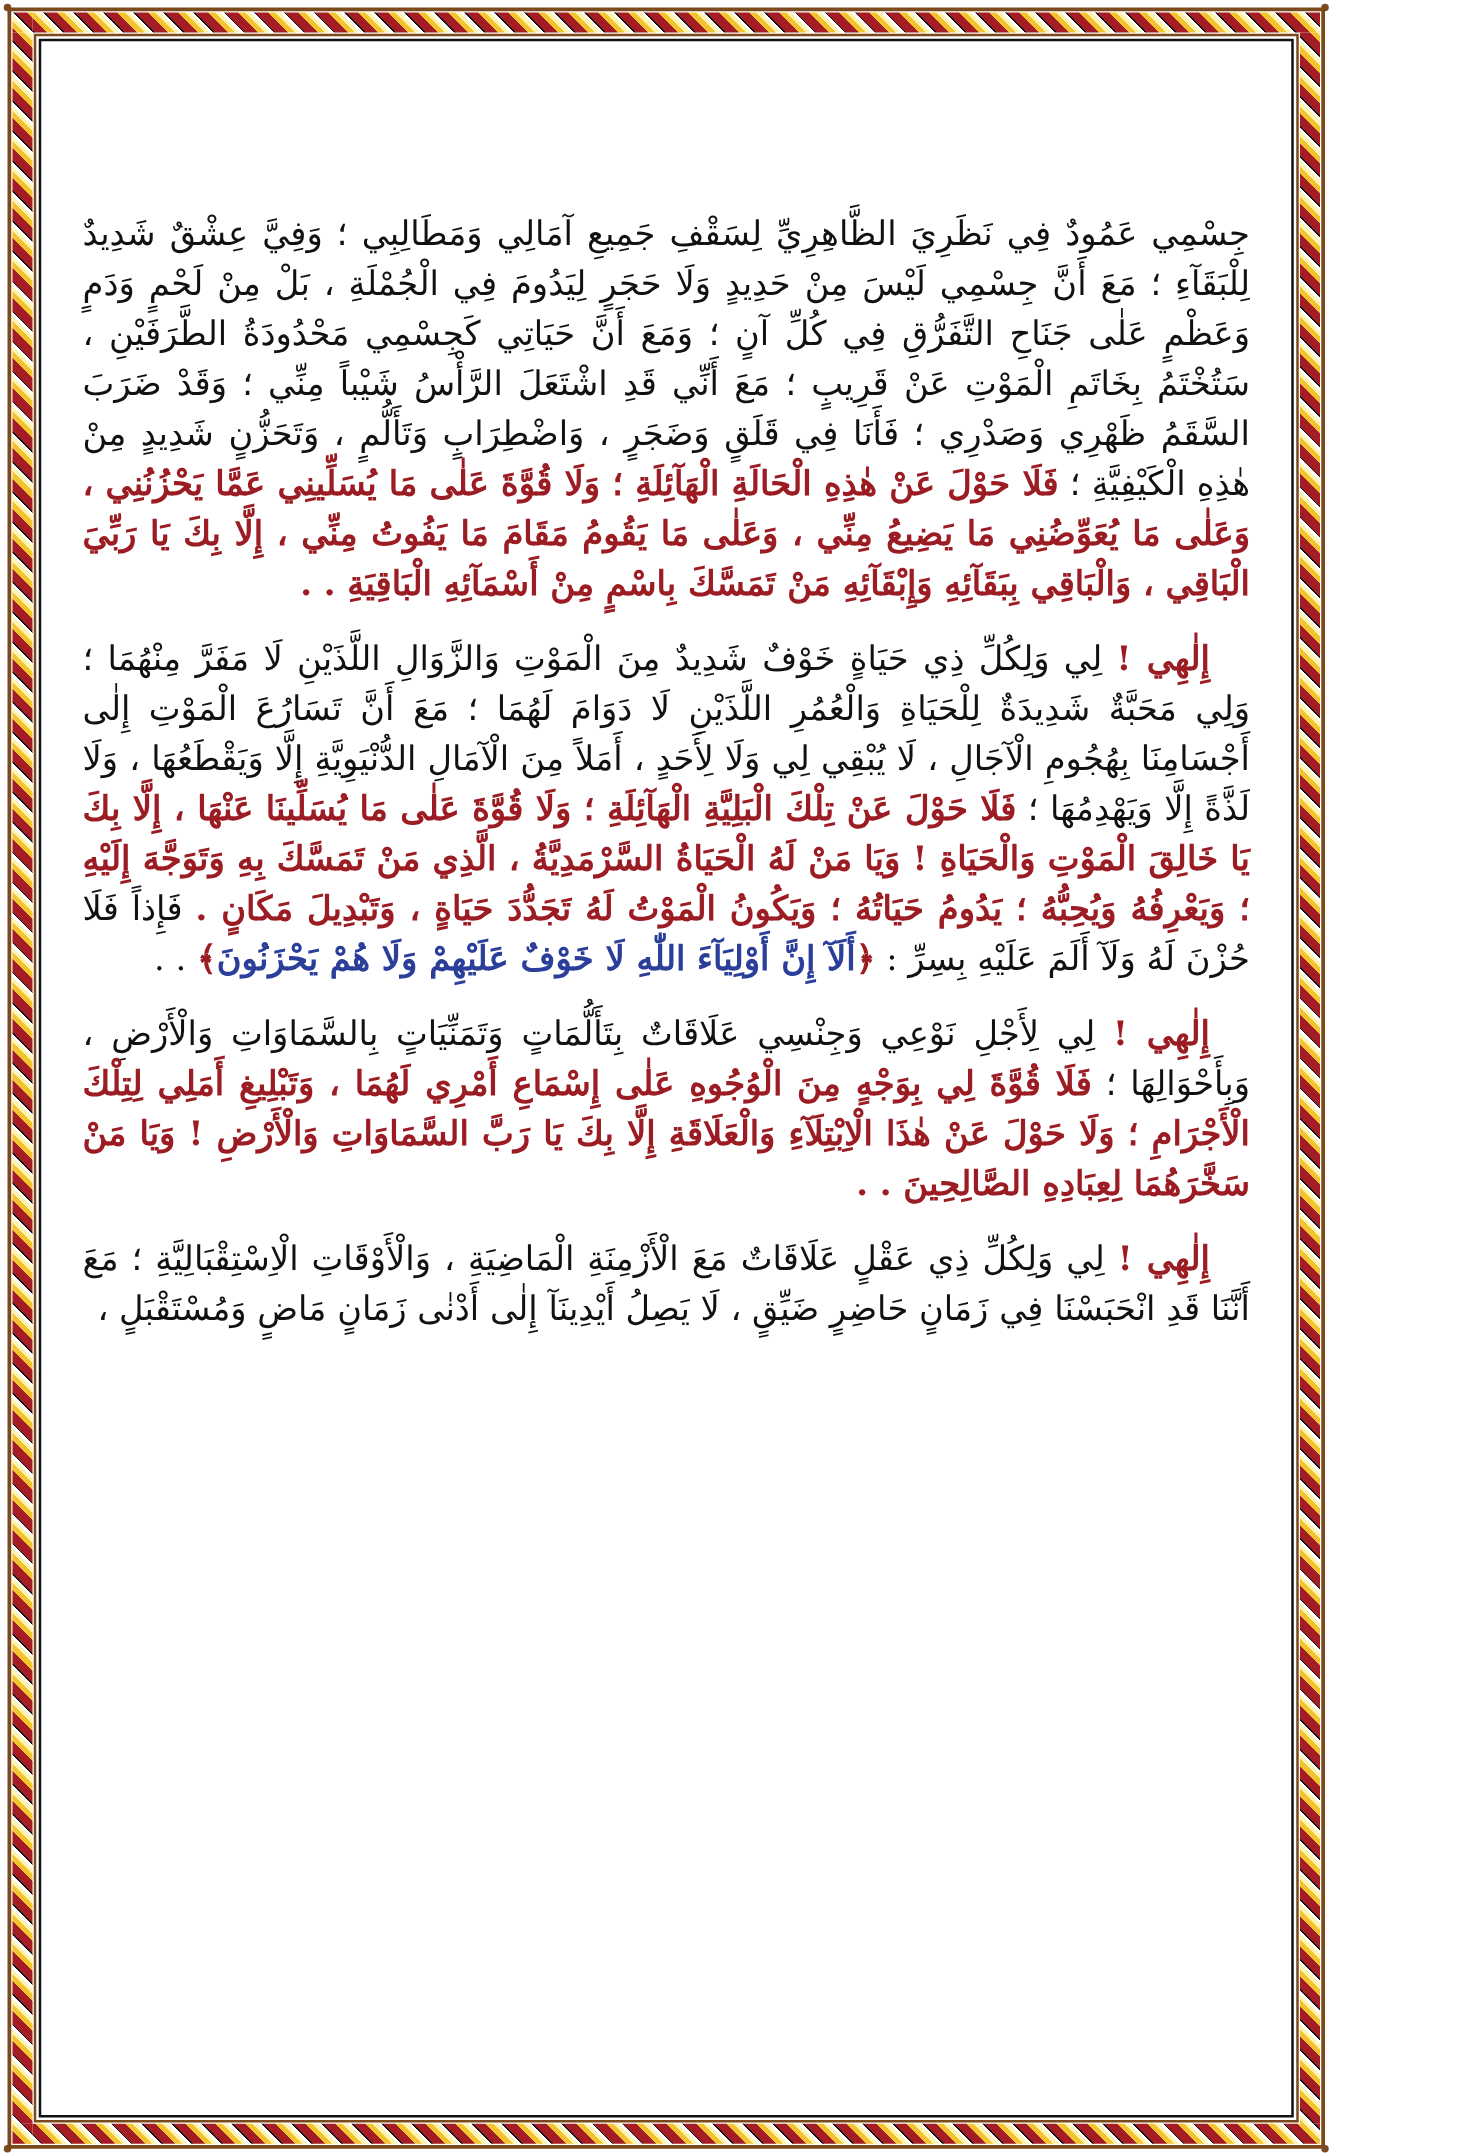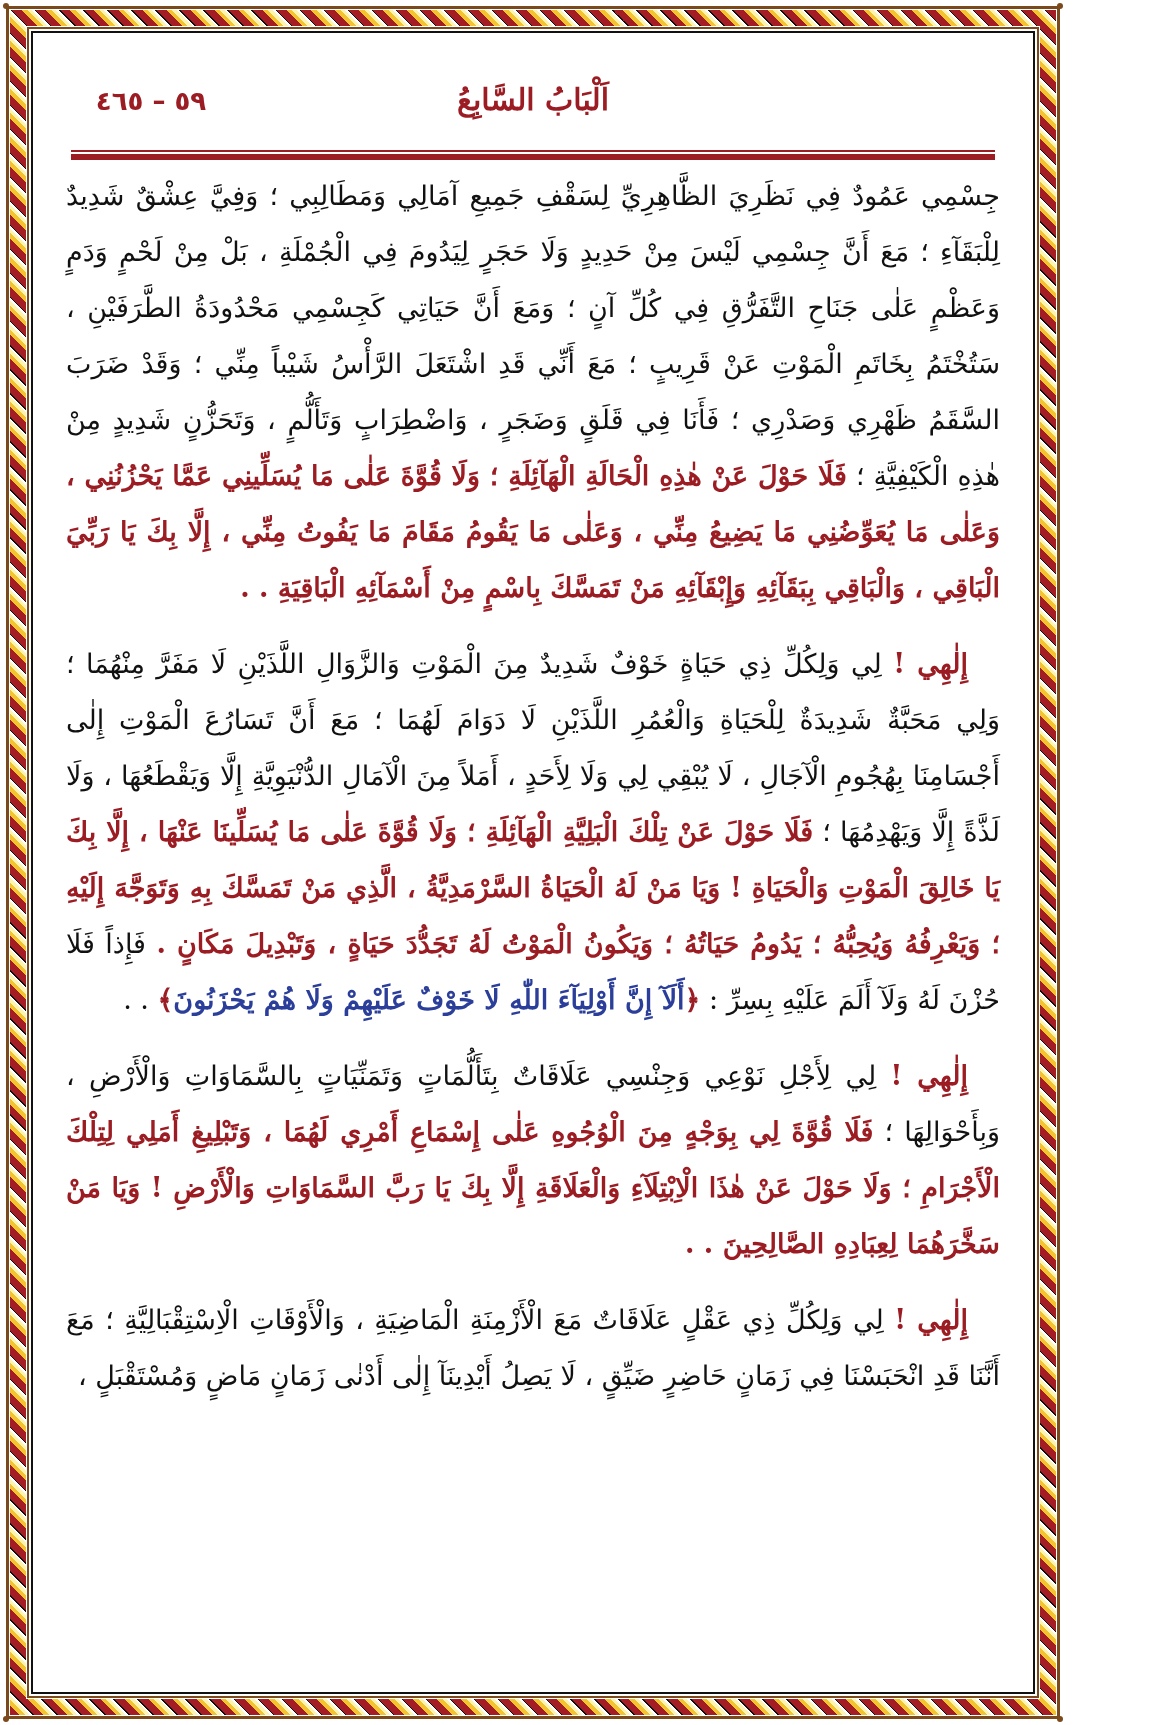--- a/index.html
+++ b/index.html
@@ -54,21 +54,21 @@
     position: absolute; left: 0; right: 0; top: 80px; height: 2px; background: #9b1c23;
   }
   .header-rule2 {
     position: absolute; left: 0; right: 0; top: 84px; height: 6px; background: #9b1c23;
   }
 
   
   .content {
     position: absolute; left: 66px; right: 66px; top: 168px;
     direction: rtl; text-align: justify; text-align-last: right;
-    font-family: "DejaVu Serif", serif; font-size: 27px; line-height: 56px; color: #111;
+    font-family: "DejaVu Serif", serif; font-size: 27px; line-height: 40px; color: #111;
   }
   .para { margin: 0 0 20px 0; text-indent: 0; }
   .para.indent { text-indent: 32px; margin-top: 13px; }
   .red { color: #9b1c23; font-weight: bold; }
   .ilahi { color: #9b1c23; font-weight: bold; }
   .quran { color: #2b3f9a; font-weight: bold; }
   .quran-bracket { color: #9b1c23; font-weight: bold; }
 </style>
 </head>
 <body>
@@ -76,26 +76,20 @@
 <div class="page">
   <div class="frame-outer"></div>
   <div class="frame-braid"></div>
   <div class="frame-inner-line1"></div>
   <div class="frame-inner-line2"></div>
   <div class="corner-knob" style="left:3px;top:3px"></div>
   <div class="corner-knob" style="right:3px;top:3px"></div>
   <div class="corner-knob" style="left:3px;bottom:3px"></div>
   <div class="corner-knob" style="right:3px;bottom:3px"></div>
 
-  <div class="header">
-    <div class="page-number">٥٩ – ٤٦٥</div>
-    <div class="chapter-title">اَلْبَابُ السَّابِعُ</div>
-    <div class="header-rule"></div>
-    <div class="header-rule2"></div>
-  </div>
 
   <div class="content">
     <p class="para">
       <span>جِسْمِي عَمُودٌ فِي نَظَرِيَ الظَّاهِرِيِّ لِسَقْفِ جَمِيعِ آمَالِي وَمَطَالِبِي ؛ وَفِيَّ عِشْقٌ شَدِيدٌ لِلْبَقَآءِ ؛ مَعَ أَنَّ جِسْمِي لَيْسَ مِنْ حَدِيدٍ وَلَا حَجَرٍ لِيَدُومَ فِي الْجُمْلَةِ ، بَلْ مِنْ لَحْمٍ وَدَمٍ وَعَظْمٍ عَلٰى جَنَاحِ التَّفَرُّقِ فِي كُلِّ آنٍ ؛ وَمَعَ أَنَّ حَيَاتِي كَجِسْمِي مَحْدُودَةُ الطَّرَفَيْنِ ، سَتُخْتَمُ بِخَاتَمِ الْمَوْتِ عَنْ قَرِيبٍ ؛ مَعَ أَنِّي قَدِ اشْتَعَلَ الرَّأْسُ شَيْباً مِنِّي ؛ وَقَدْ ضَرَبَ السَّقَمُ ظَهْرِي وَصَدْرِي ؛ فَأَنَا فِي قَلَقٍ وَضَجَرٍ ، وَاضْطِرَابٍ وَتَأَلُّمٍ ، وَتَحَزُّنٍ شَدِيدٍ مِنْ هٰذِهِ الْكَيْفِيَّةِ ؛ </span><span class="red">فَلَا حَوْلَ عَنْ هٰذِهِ الْحَالَةِ الْهَآئِلَةِ ؛ وَلَا قُوَّةَ عَلٰى مَا يُسَلِّينِي عَمَّا يَحْزُنُنِي ، وَعَلٰى مَا يُعَوِّضُنِي مَا يَضِيعُ مِنِّي ، وَعَلٰى مَا يَقُومُ مَقَامَ مَا يَفُوتُ مِنِّي ، إِلَّا بِكَ يَا رَبِّيَ الْبَاقِي ، وَالْبَاقِي بِبَقَآئِهِ وَإِبْقَآئِهِ مَنْ تَمَسَّكَ بِاسْمٍ مِنْ أَسْمَآئِهِ الْبَاقِيَةِ . .</span>
     </p>
     <p class="para indent">
       <span class="ilahi">إِلٰهِي !</span><span> لِي وَلِكُلِّ ذِي حَيَاةٍ خَوْفٌ شَدِيدٌ مِنَ الْمَوْتِ وَالزَّوَالِ اللَّذَيْنِ لَا مَفَرَّ مِنْهُمَا ؛ وَلِي مَحَبَّةٌ شَدِيدَةٌ لِلْحَيَاةِ وَالْعُمُرِ اللَّذَيْنِ لَا دَوَامَ لَهُمَا ؛ مَعَ أَنَّ تَسَارُعَ الْمَوْتِ إِلٰى أَجْسَامِنَا بِهُجُومِ الْآجَالِ ، لَا يُبْقِي لِي وَلَا لِأَحَدٍ ، أَمَلاً مِنَ الْآمَالِ الدُّنْيَوِيَّةِ إِلَّا وَيَقْطَعُهَا ، وَلَا لَذَّةً إِلَّا وَيَهْدِمُهَا ؛ </span><span class="red">فَلَا حَوْلَ عَنْ تِلْكَ الْبَلِيَّةِ الْهَآئِلَةِ ؛ وَلَا قُوَّةَ عَلٰى مَا يُسَلِّينَا عَنْهَا ، إِلَّا بِكَ يَا خَالِقَ الْمَوْتِ وَالْحَيَاةِ ! وَيَا مَنْ لَهُ الْحَيَاةُ السَّرْمَدِيَّةُ ، الَّذِي مَنْ تَمَسَّكَ بِهِ وَتَوَجَّهَ إِلَيْهِ ؛ وَيَعْرِفُهُ وَيُحِبُّهُ ؛ يَدُومُ حَيَاتُهُ ؛ وَيَكُونُ الْمَوْتُ لَهُ تَجَدُّدَ حَيَاةٍ ، وَتَبْدِيلَ مَكَانٍ .</span><span> فَإِذاً فَلَا حُزْنَ لَهُ وَلَآ أَلَمَ عَلَيْهِ بِسِرِّ : </span><span class="quran-bracket">﴿</span><span class="quran">أَلَآ إِنَّ أَوْلِيَآءَ اللّٰهِ لَا خَوْفٌ عَلَيْهِمْ وَلَا هُمْ يَحْزَنُونَ</span><span class="quran-bracket">﴾</span><span> . .</span>
     </p>
     <p class="para indent">
       <span class="ilahi">إِلٰهِي !</span><span> لِي لِأَجْلِ نَوْعِي وَجِنْسِي عَلَاقَاتٌ بِتَأَلُّمَاتٍ وَتَمَنِّيَاتٍ بِالسَّمَاوَاتِ وَالْأَرْضِ ، وَبِأَحْوَالِهَا ؛ </span><span class="red">فَلَا قُوَّةَ لِي بِوَجْهٍ مِنَ الْوُجُوهِ عَلٰى إِسْمَاعِ أَمْرِي لَهُمَا ، وَتَبْلِيغِ أَمَلِي لِتِلْكَ الْأَجْرَامِ ؛ وَلَا حَوْلَ عَنْ هٰذَا الْاِبْتِلَآءِ وَالْعَلَاقَةِ إِلَّا بِكَ يَا رَبَّ السَّمَاوَاتِ وَالْأَرْضِ ! وَيَا مَنْ سَخَّرَهُمَا لِعِبَادِهِ الصَّالِحِينَ . .</span>

